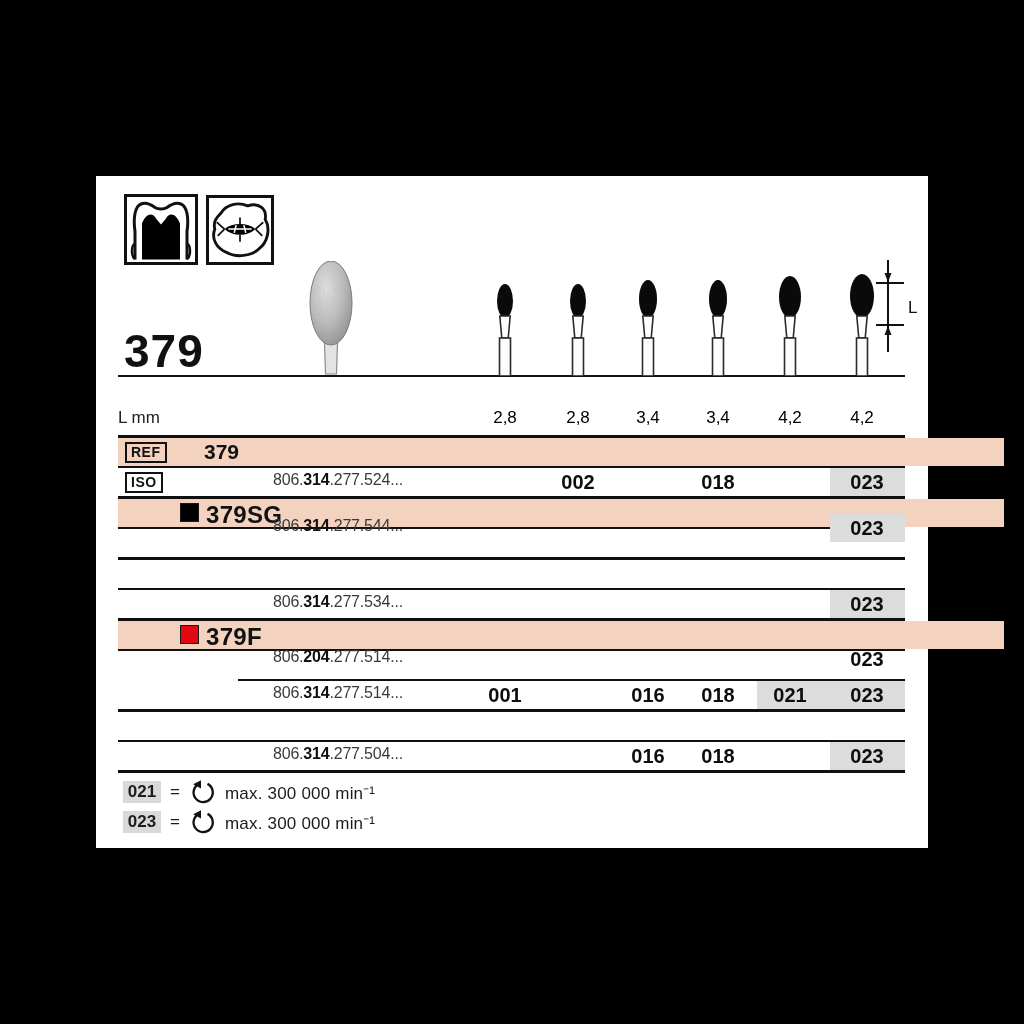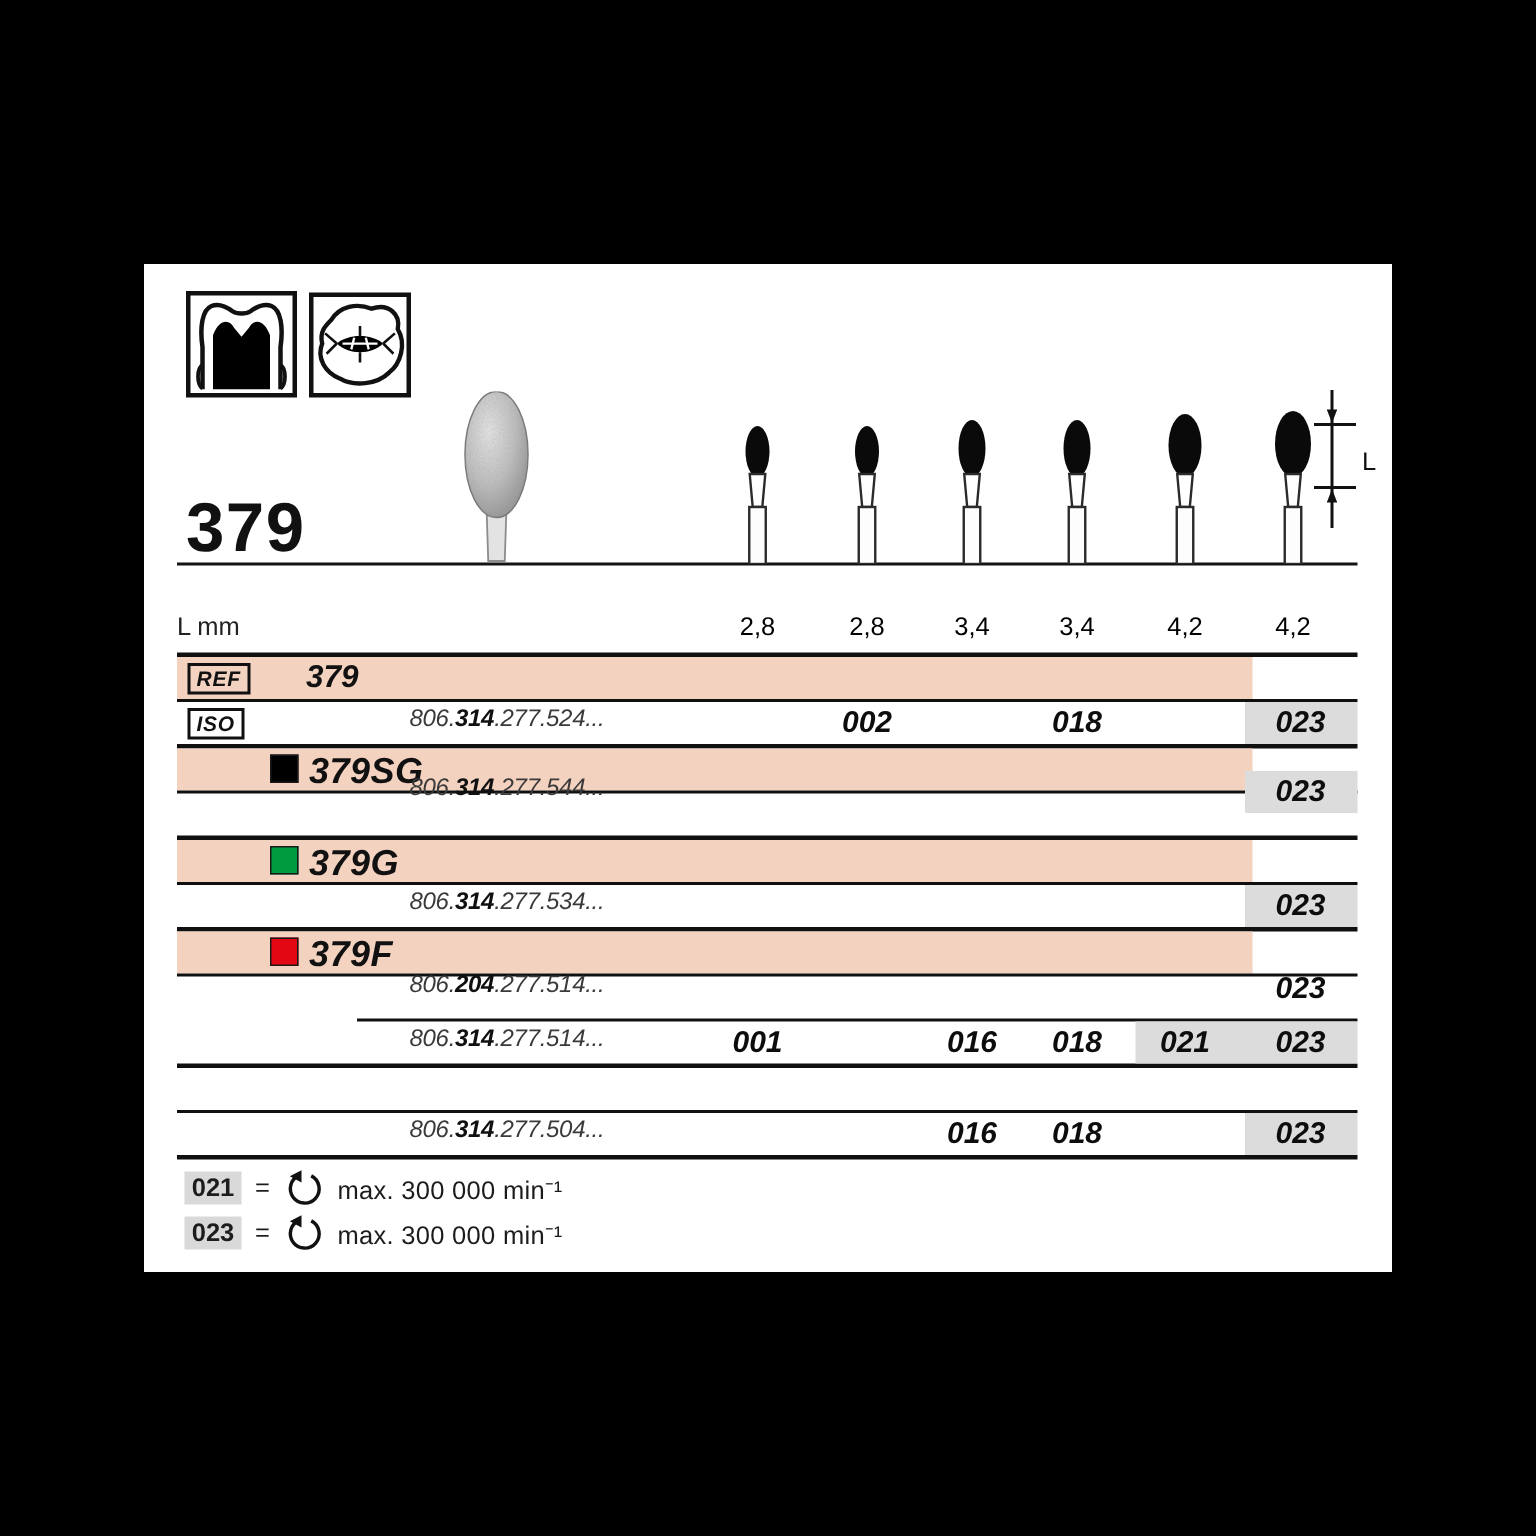--- a/index.html
+++ b/index.html
@@ -23,21 +23,21 @@
   .sizes-label{position:absolute;left:22px;top:232px;font-size:17px;color:#222;}
   .sizes-val{position:absolute;top:232px;width:64px;text-align:center;font-size:17px;color:#000000;}
 
   
   .ln{position:absolute;left:22px;width:787px;background:#101010;}
   .ln.thick{height:3px;}
   .ln.thin{height:2px;}
   .ln.partial{left:142px;width:667px;height:2px;}
 
   
-  .prow,.wrow{position:absolute;left:22px;width:717px;height:28px;font-style:italic;}
+  .prow,.wrow{position:absolute;left:22px;width:886px;height:28px;}
   .badge{position:absolute;top:4px;border:2px solid #111;font-size:14px;font-weight:bold;color:#111;padding:0px 4px;line-height:17px;letter-spacing:0.5px;background:transparent;}
   .refval{position:absolute;left:86px;top:2px;font-size:21px;font-weight:bold;color:#111;}
   .swatch{position:absolute;left:62px;top:4px;width:19px;height:19px;border:1px solid #1a1a1a;}
   .vlabel{position:absolute;left:88px;top:2px;font-size:24px;font-weight:bold;color:#111;letter-spacing:0.3px;}
   .code{position:absolute;left:155px;top:3px;font-size:16px;color:#3a3a3a;letter-spacing:-0.2px;white-space:nowrap;}
   .code b{color:#101010;}
   .val{position:absolute;top:3px;width:64px;text-align:center;font-size:20px;font-weight:bold;color:#0d0d0d;z-index:2;}
   .gcell{position:absolute;top:0;height:28px;z-index:1;}
 
   
@@ -161,24 +161,20 @@
       <span class="vlabel">379SG</span>
     </div>
     <div class="ln thin" style="top:351px"></div>
     <div class="wrow" style="top:338px">
       <span class="code"><span>806.</span><b>314</b><span>.277.544...</span></span>
       <div class="gcell" style="left: 712px; width: 75px; background-color: rgb(220, 220, 220);"></div>
       <span class="val" style="left:717px">023</span>
     </div>
     <div class="ln thick" style="top:381px"></div>
 
-    <div class="prow" style="top: 384px; background-color: rgb(244, 210, 192);">
-      <span class="swatch" style="background-color: rgb(0, 155, 62);"></span>
-      <span class="vlabel">379G</span>
-    </div>
     <div class="ln thin" style="top:412px"></div>
     <div class="wrow" style="top:414px">
       <span class="code"><span>806.</span><b>314</b><span>.277.534...</span></span>
       <div class="gcell" style="left: 712px; width: 75px; background-color: rgb(220, 220, 220);"></div>
       <span class="val" style="left:717px">023</span>
     </div>
     <div class="ln thick" style="top:442px"></div>
 
     <div class="prow" style="top: 445px; background-color: rgb(244, 210, 192);">
       <span class="swatch" style="background-color: rgb(227, 6, 19);"></span>

